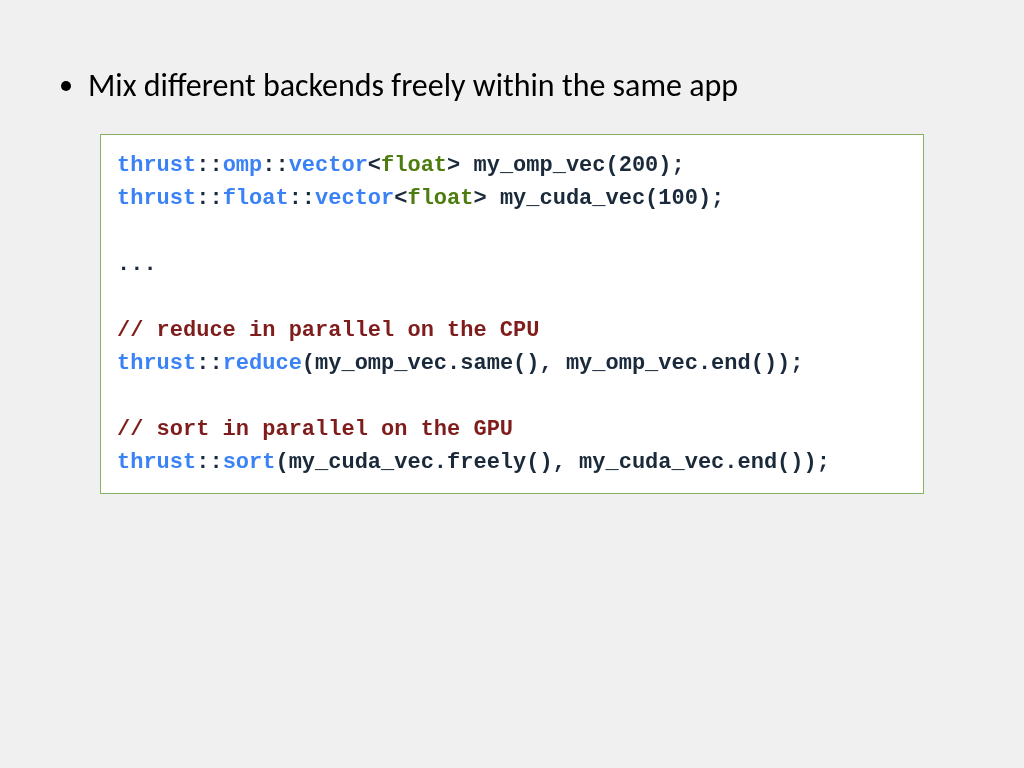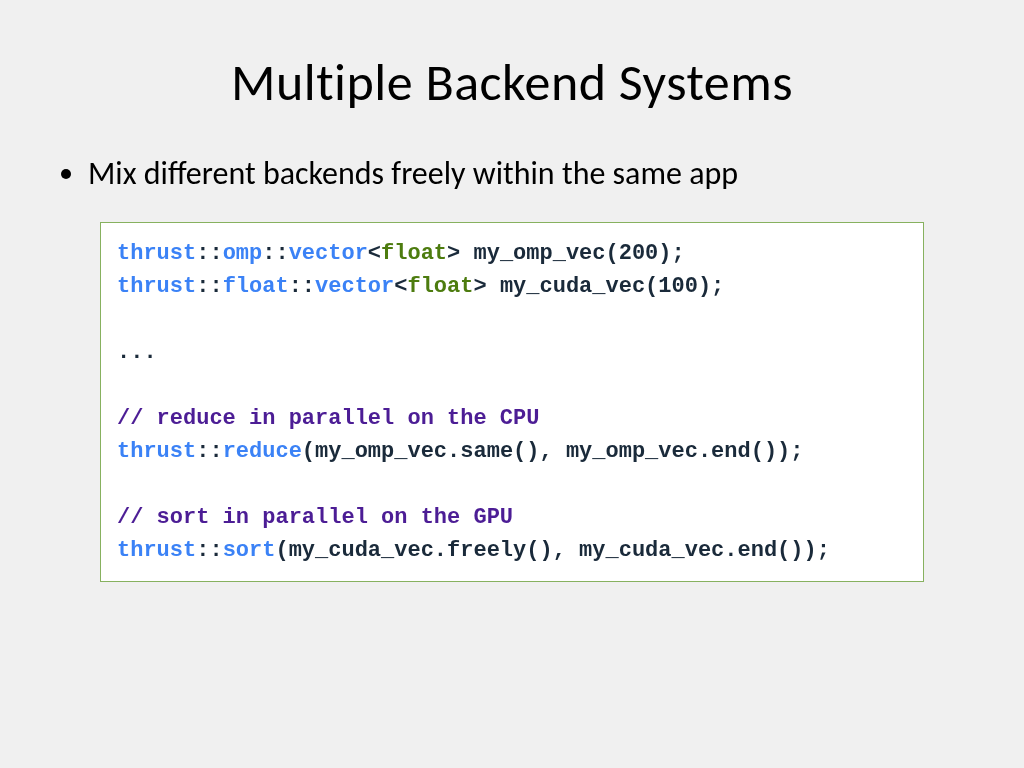--- a/index.html
+++ b/index.html
@@ -43,28 +43,27 @@
     font-family: "Courier New", Courier, monospace;
     font-size: 22px;
     font-weight: bold;
     line-height: 1.5;
     white-space: pre;
     color: #1a2a3a;
   }
   .g  { color: #3b82f6; }   
   .b  { color: #4d7c0f; }   
   .p  { color: #1a2a3a; }   
-  .cm { color: #4c1d95; }   
+  .cm { color: #7f1d1d; }   
 </style>
 </head>
 <body>
 
 <div class="slide">
 
-  <h1 class="title">Multiple Backend Systems</h1>
 
   <ul class="bullets">
     <li>Mix different backends freely within the same app</li>
   </ul>
 
   <div class="code-box"><span><span class="g">thrust</span><span class="p">::</span><span class="g">omp</span><span class="p">::</span><span class="g">vector</span><span class="p">&lt;</span><span class="b">float</span><span class="p">&gt;</span><span class="p"> my_omp_vec(200);</span></span>
 <span><span class="g">thrust</span><span class="p">::</span><span class="g">float</span><span class="p">::</span><span class="g">vector</span><span class="p">&lt;</span><span class="b">float</span><span class="p">&gt;</span><span class="p"> my_cuda_vec(100);</span></span>
 <span></span>
 <span class="p">...</span>
 <span></span>

